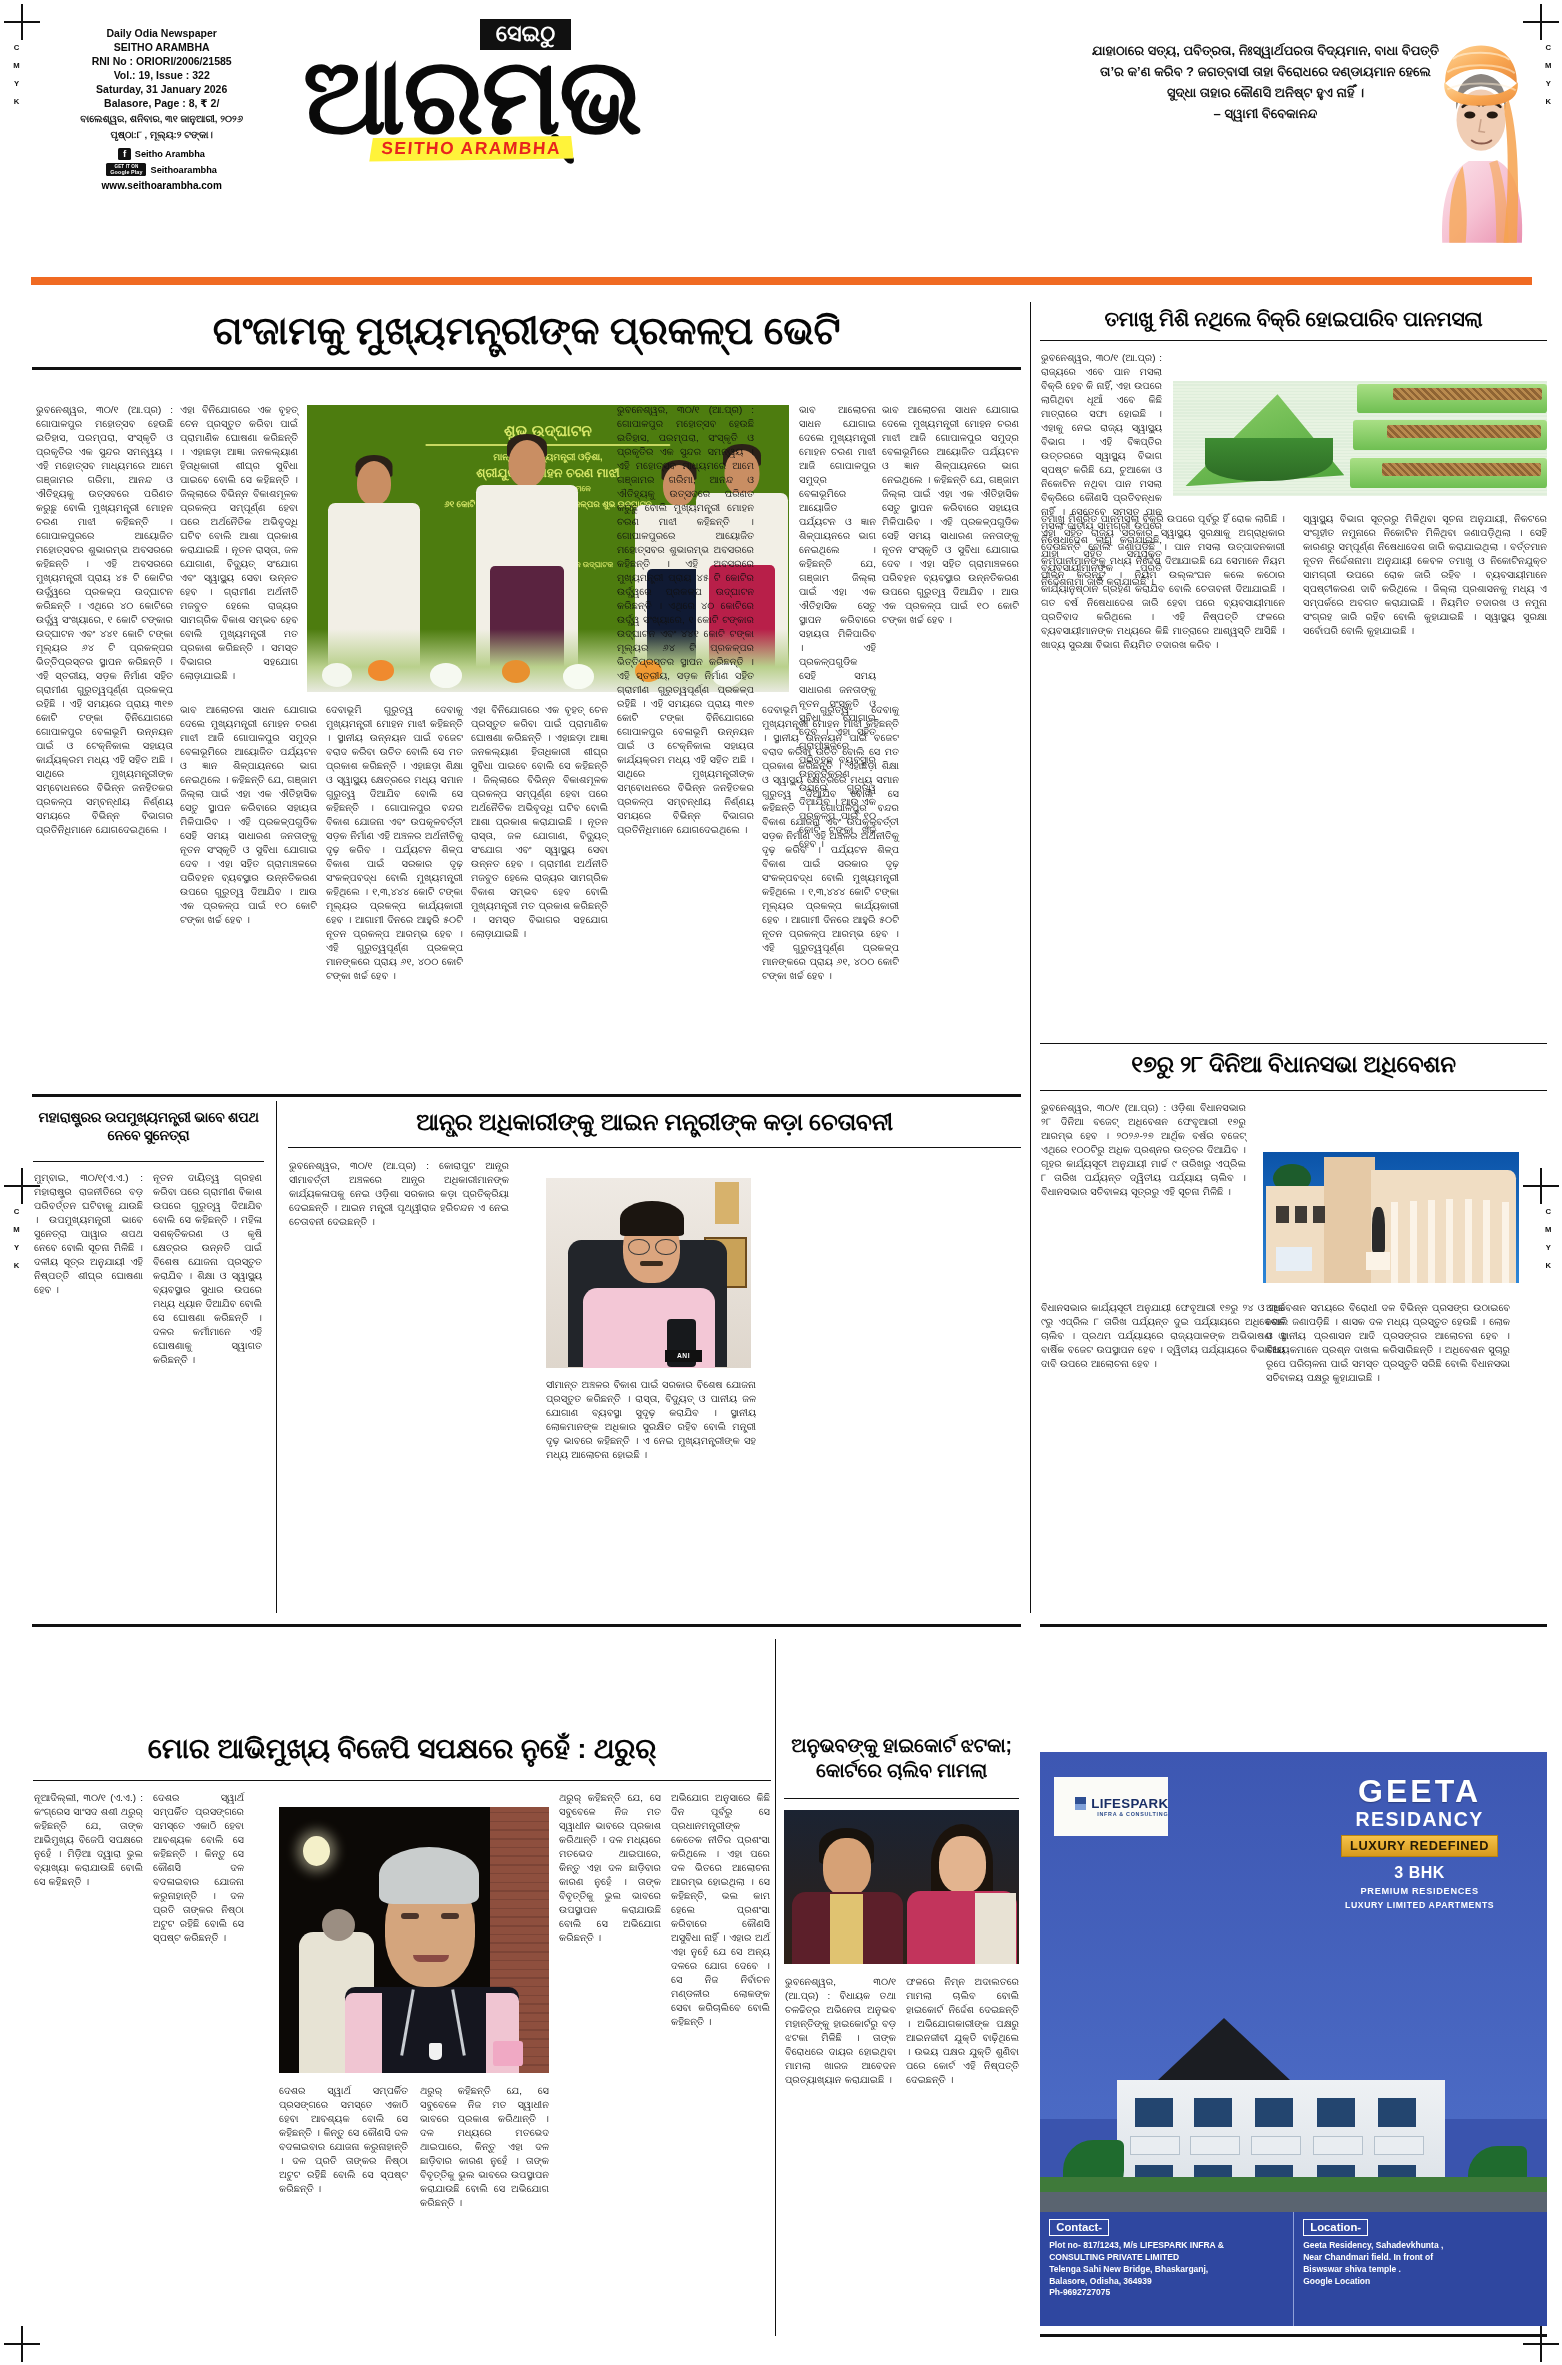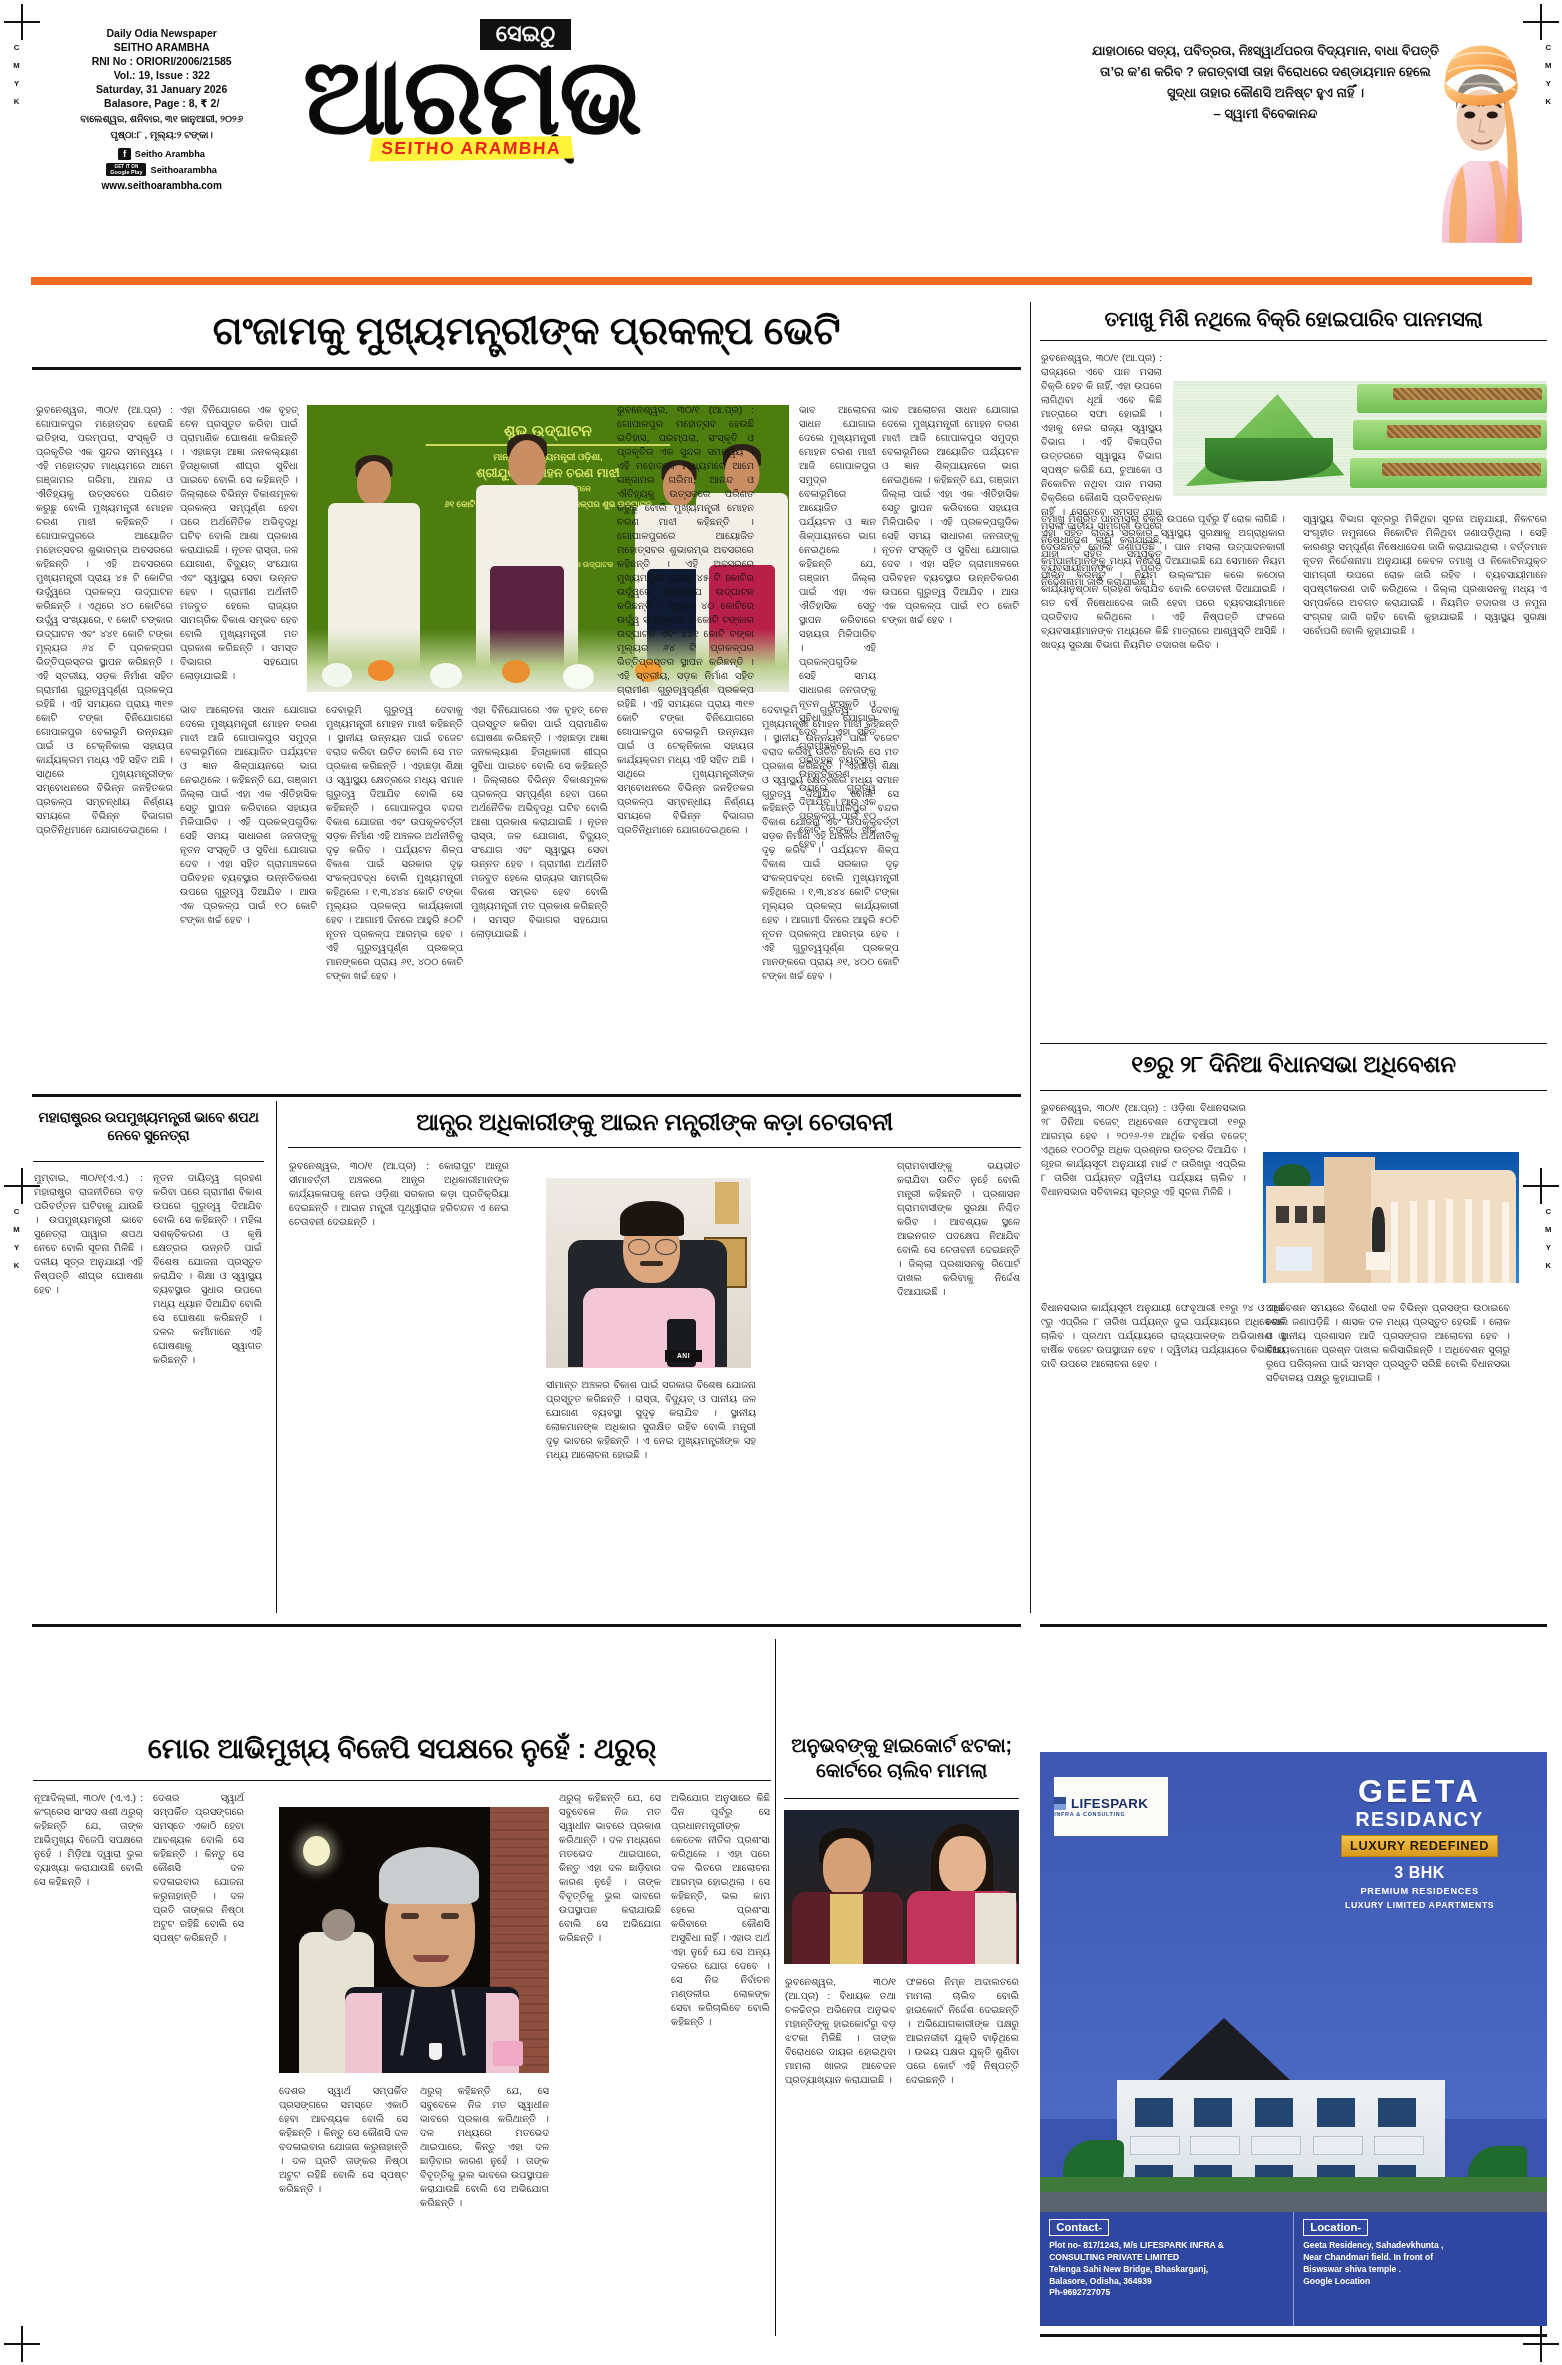--- a/index.html
+++ b/index.html
@@ -136,21 +136,21 @@
   
   .cbg{position:absolute;inset:0;background:linear-gradient(180deg,#1b2332,#2e2118);}
   .cperson{position:absolute;}
   .cface{position:absolute;border-radius:46% 46% 44% 44%;}
   .chair2{position:absolute;border-radius:50% 50% 10% 10%;}
 
   
   .ad{position:absolute;background:#3a54ae;overflow:hidden;}
   .ad .sky{position:absolute;left:0;right:0;top:0;height:64%;
      background:linear-gradient(180deg,#3d57b2,#4b6ac4);}
-  .lsbox{position:absolute;background:#fbfbf7;display:flex;align-items:flex-start;
+  .lsbox{position:absolute;background:#fbfbf7;display:flex;align-items:flex-end;
      justify-content:center;flex-direction:column;}
   .lstext{font-size:13.3px;font-weight:700;color:#1a2f66;letter-spacing:0.3px;}
   .lssub{font-size:5.4px;font-weight:700;color:#2b4a8a;letter-spacing:0.7px;}
   .lsglyph{display:inline-block;width:11.3px;height:13.3px;margin-right:3.1px;vertical-align:-2.6px;
      background:linear-gradient(180deg,#2e4f93 0 55%,#7fa0d8 55% 100%);}
   .geeta{position:absolute;text-align:center;color:#fff;}
   .geeta .g1{font-size:32px;font-weight:700;letter-spacing:3.1px;line-height:33px;
      text-shadow:0 1px 1.5px rgba(0,0,0,.3);}
   .geeta .g2{font-size:19.5px;font-weight:700;letter-spacing:1.5px;line-height:22.5px;}
   .lux{display:inline-block;background:linear-gradient(180deg,#f5c24a,#d79a1c);
@@ -400,21 +400,20 @@
     <div class="shirt" style="left:37px;top:110px;width:132px;height:80px;"></div>
     <div class="facem" style="left:77px;top:35px;width:57px;height:70px;"></div>
     <div class="hairm" style="left:74px;top:22.5px;width:64px;height:35px;"></div>
     <div class="glass" style="left:82px;top:61px;width:19.5px;height:14.3px;"></div>
     <div class="glass" style="left:109px;top:61px;width:19.5px;height:14.3px;"></div>
     <div class="ministerbar" style="left:94px;top:83px;width:22.5px;height:4.6px;background:#3a2a1c;border-radius:2px;"></div>
     <div class="micblk" style="left:121px;top:141px;width:29px;height:48px;"></div>
     <div class="micani" style="left:119px;top:172px;width:37px;height:12.3px;line-height:12.3px;">ANI</div>
   </div>
 
-  <div class="col" style="left:897px;top:1159px;width:123px;height:451px;">ଗ୍ରାମବାସୀଙ୍କୁ ଭୟଭୀତ କରାଯିବା ଉଚିତ ନୁହେଁ ବୋଲି ମନ୍ତ୍ରୀ କହିଛନ୍ତି । ପ୍ରଶାସନ ଗ୍ରାମବାସୀଙ୍କ ସୁରକ୍ଷା ନିଶ୍ଚିତ କରିବ । ଆବଶ୍ୟକ ସ୍ଥଳେ ଆଇନଗତ ପଦକ୍ଷେପ ନିଆଯିବ ବୋଲି ସେ ଚେତାବନୀ ଦେଇଛନ୍ତି । ଜିଲ୍ଲା ପ୍ରଶାସନକୁ ରିପୋର୍ଟ ଦାଖଲ କରିବାକୁ ନିର୍ଦ୍ଦେଶ ଦିଆଯାଇଛି ।</div>
   <div class="col" style="left:546px;top:1378px;width:210px;height:232px;">ସୀମାନ୍ତ ଅଞ୍ଚଳର ବିକାଶ ପାଇଁ ସରକାର ବିଶେଷ ଯୋଜନା ପ୍ରସ୍ତୁତ କରିଛନ୍ତି । ରାସ୍ତା, ବିଦ୍ୟୁତ୍ ଓ ପାନୀୟ ଜଳ ଯୋଗାଣ ବ୍ୟବସ୍ଥା ସୁଦୃଢ଼ କରାଯିବ । ସ୍ଥାନୀୟ ଲୋକମାନଙ୍କ ଅଧିକାର ସୁରକ୍ଷିତ ରହିବ ବୋଲି ମନ୍ତ୍ରୀ ଦୃଢ଼ ଭାବରେ କହିଛନ୍ତି । ଏ ନେଇ ମୁଖ୍ୟମନ୍ତ୍ରୀଙ୍କ ସହ ମଧ୍ୟ ଆଲୋଚନା ହୋଇଛି ।</div>
 
   <div class="hrule thick" style="left:32px;top:1624px;width:989px;"></div>
   <div class="hrule thick" style="left:1040px;top:1624px;width:507px;"></div>
 
   <div class="hl hl-btm" style="position:absolute;left:33px;top:1734px;width:738px;text-align:center;">ମୋର ଆଭିମୁଖ୍ୟ ବିଜେପି ସପକ୍ଷରେ ନୁହେଁ : ଥରୁର୍</div>
   <div class="hrule" style="left:33px;top:1780px;width:738px;"></div>
 
   <div class="col" style="left:34px;top:1791px;width:109px;height:543px;">ନୂଆଦିଲ୍ଲୀ, ୩୦/୧ (ଏ.ଏ.) : କଂଗ୍ରେସ ସାଂସଦ ଶଶୀ ଥରୁର୍ କହିଛନ୍ତି ଯେ, ତାଙ୍କ ଆଭିମୁଖ୍ୟ ବିଜେପି ସପକ୍ଷରେ ନୁହେଁ । ମିଡ଼ିଆ ଦ୍ୱାରା ଭୁଲ ବ୍ୟାଖ୍ୟା କରାଯାଉଛି ବୋଲି ସେ କହିଛନ୍ତି ।</div>
   <div class="col" style="left:153px;top:1791px;width:91px;height:543px;">ଦେଶର ସ୍ୱାର୍ଥ ସମ୍ପର୍କିତ ପ୍ରସଙ୍ଗରେ ସମସ୍ତେ ଏକାଠି ହେବା ଆବଶ୍ୟକ ବୋଲି ସେ କହିଛନ୍ତି । କିନ୍ତୁ ସେ କୌଣସି ଦଳ ବଦଳାଇବାର ଯୋଜନା କରୁନାହାନ୍ତି । ଦଳ ପ୍ରତି ତାଙ୍କର ନିଷ୍ଠା ଅଟୁଟ ରହିଛି ବୋଲି ସେ ସ୍ପଷ୍ଟ କରିଛନ୍ତି ।</div>

